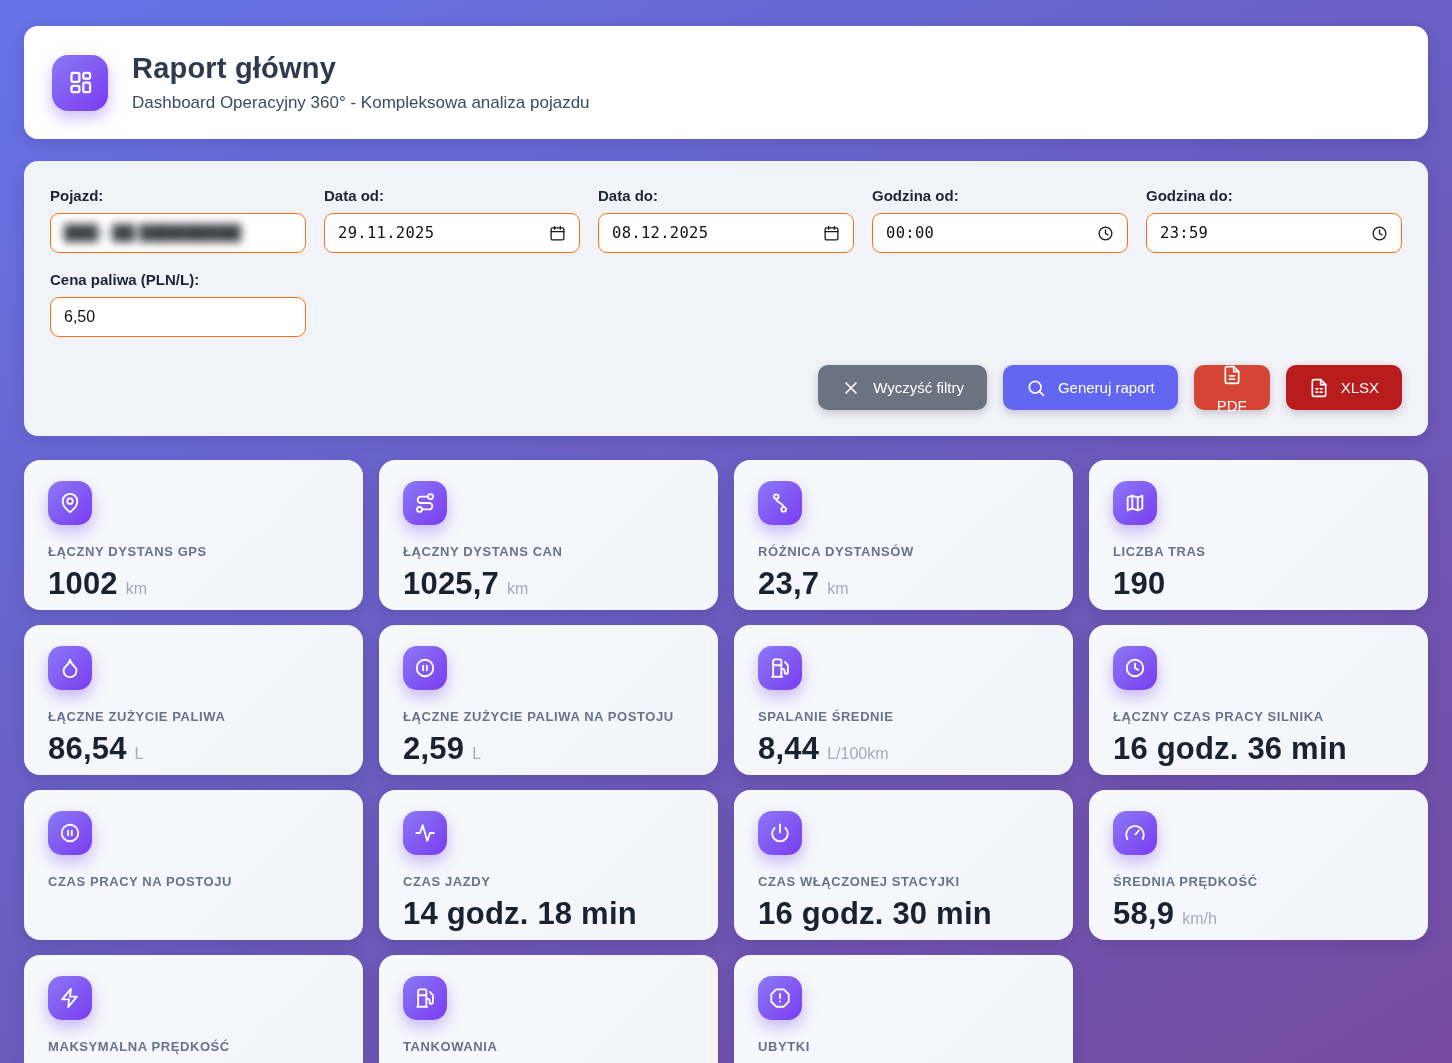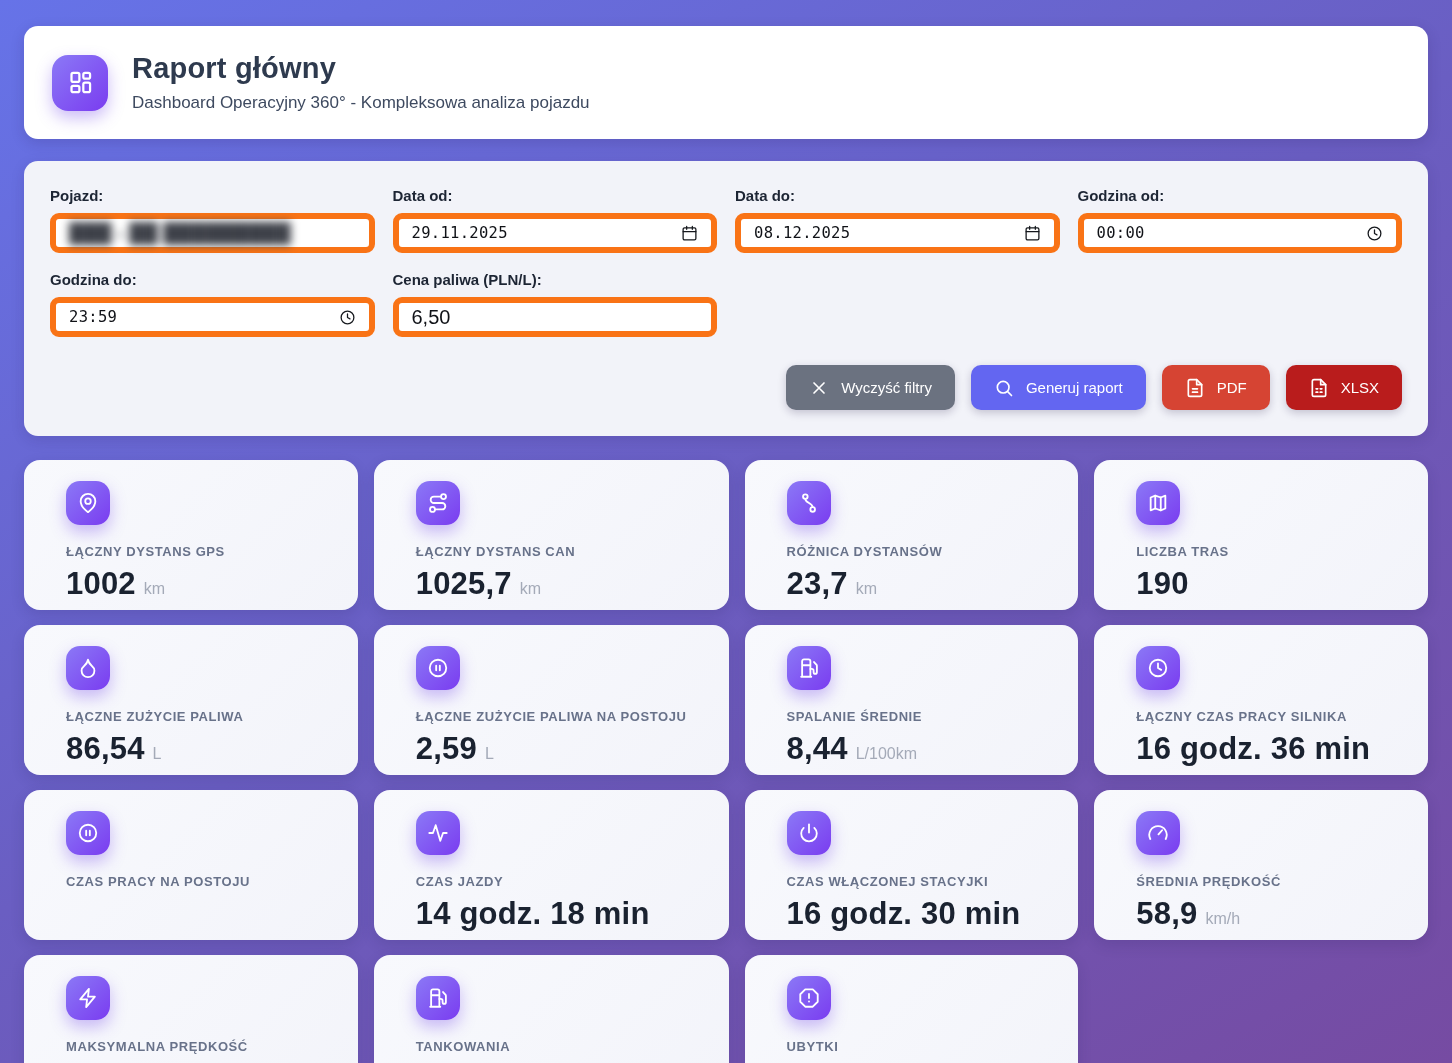--- a/index.html
+++ b/index.html
@@ -27,30 +27,30 @@
   .header-tile { width: 56px; height: 56px; }
   .header-tile svg { width: 27px; height: 27px; }
   .page-title { font-size: 29px; font-weight: 700; color: #2e3a4e; letter-spacing: .2px; margin-bottom: 8px; }
   .page-subtitle { font-size: 17px; color: #3e4a60; }
 
   
   .filter-panel {
     margin-top: 22px; background: #f2f3f9; border-radius: 14px;
     padding: 26px; box-shadow: 0 4px 14px rgba(40,30,90,.15);
   }
-  .filter-grid { display: grid; grid-template-columns: repeat(4, 1fr); gap: 18px; }
+  .filter-grid { display: grid; grid-template-columns: repeat(5, 1fr); gap: 18px; }
   .filter-field label {
     display: block; font-size: 15px; font-weight: 700; color: #1d2534; margin-bottom: 9px;
   }
   .input-box {
-    background: #fff; border: 6px solid #f97316; border-radius: 9px;
+    background: #fff; border: 1px solid #f97316; border-radius: 9px;
     height: 40px; padding: 0 13px; display: flex; align-items: center;
     justify-content: space-between; gap: 8px; cursor: text;
   }
-  .input-value { font-size: 20px; color: #101217; white-space: nowrap; overflow: hidden; }
+  .input-value { font-size: 16px; color: #101217; white-space: nowrap; overflow: hidden; }
   .mono .input-value { font-family: "DejaVu Sans Mono", monospace; font-size: 15.5px; letter-spacing: .3px; }
   .blurred .input-value { filter: blur(4px); color: #3c3f47; font-weight: 600; }
   .input-icon { color: #15181d; display: flex; flex: 0 0 auto; }
   .input-icon svg { width: 17px; height: 17px; }
 
   .button-row { margin-top: 28px; display: flex; justify-content: flex-end; gap: 16px; }
   .btn {
     border: none; height: 45px; border-radius: 10px; padding: 0 23px;
     display: inline-flex; align-items: center; gap: 12px;
     color: #fff; font-size: 15px; font-family: inherit; cursor: pointer;
@@ -58,21 +58,21 @@
   }
   .btn svg { width: 20px; height: 20px; }
 
   
   .stats-grid {
     margin-top: 24px; display: grid;
     grid-template-columns: repeat(4, 1fr); gap: 15px 16px;
   }
   .stat-card {
     background: linear-gradient(135deg, #f8f9fd 0%, #f3f4fa 100%);
-    border-radius: 16px; height: 150px; padding: 21px 42px;
+    border-radius: 16px; height: 150px; padding: 21px 24px;
     box-shadow: 0 5px 14px rgba(40,30,90,.16);
   }
   .stat-tile { width: 44px; height: 44px; border-radius: 14px; }
   .stat-tile svg { width: 22px; height: 22px; }
   .stat-label {
     margin-top: 19px; font-size: 13px; font-weight: 600; color: #68728a;
     letter-spacing: .045em; white-space: nowrap;
   }
   .stat-value-row { margin-top: 7px; display: flex; align-items: baseline; gap: 8px; }
   .stat-value { font-size: 31px; font-weight: 800; color: #1a2230; letter-spacing: .2px; white-space: nowrap; }
@@ -172,21 +172,21 @@
         </button>
         <button class="btn" style="background: rgb(99, 102, 241);">
           <span style="display: flex;">
             <svg viewBox="0 0 24 24" fill="none" stroke="currentColor" stroke-width="2" stroke-linecap="round" stroke-linejoin="round">
               <circle cx="11" cy="11" r="7"></circle>
               <path d="m21 21-4.3-4.3"></path>
             </svg>
           </span>
           <span>Generuj raport</span>
         </button>
-        <button class="btn" style="background: rgb(214, 68, 51);">
+        <button class="btn" style="background: rgb(214, 68, 51); flex-direction: column;">
           <span style="display: flex;">
             <svg viewBox="0 0 24 24" fill="none" stroke="currentColor" stroke-width="2" stroke-linecap="round" stroke-linejoin="round">
               <path d="M14 2H6a2 2 0 0 0-2 2v16a2 2 0 0 0 2 2h12a2 2 0 0 0 2-2V8Z"></path>
               <path d="M14 2v6h6"></path>
               <path d="M9 13h6M9 17h6"></path>
             </svg>
           </span>
           <span>PDF</span>
         </button>
         <button class="btn" style="background: #b91c1c;">

